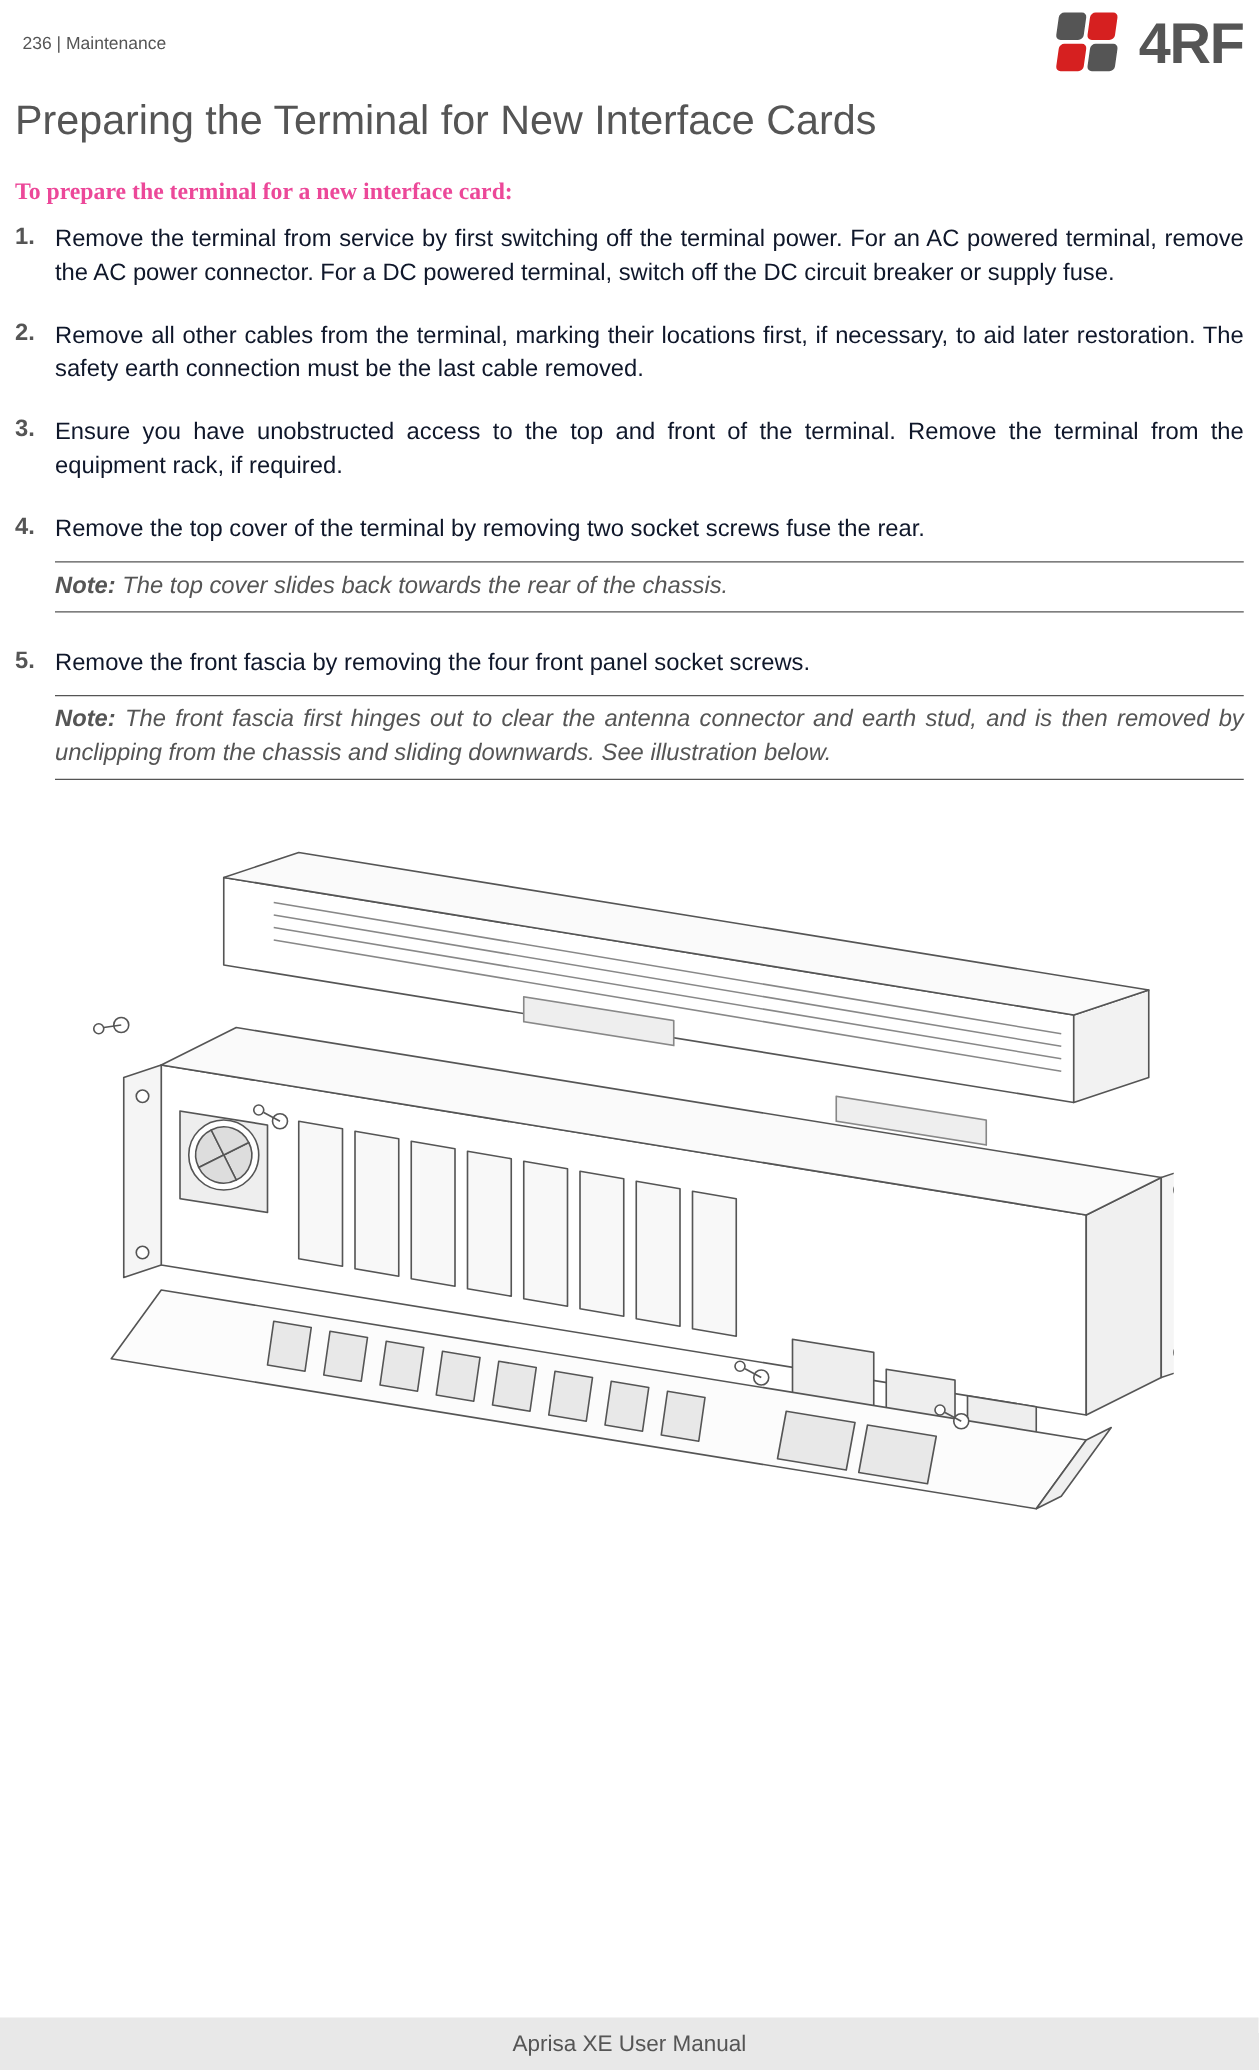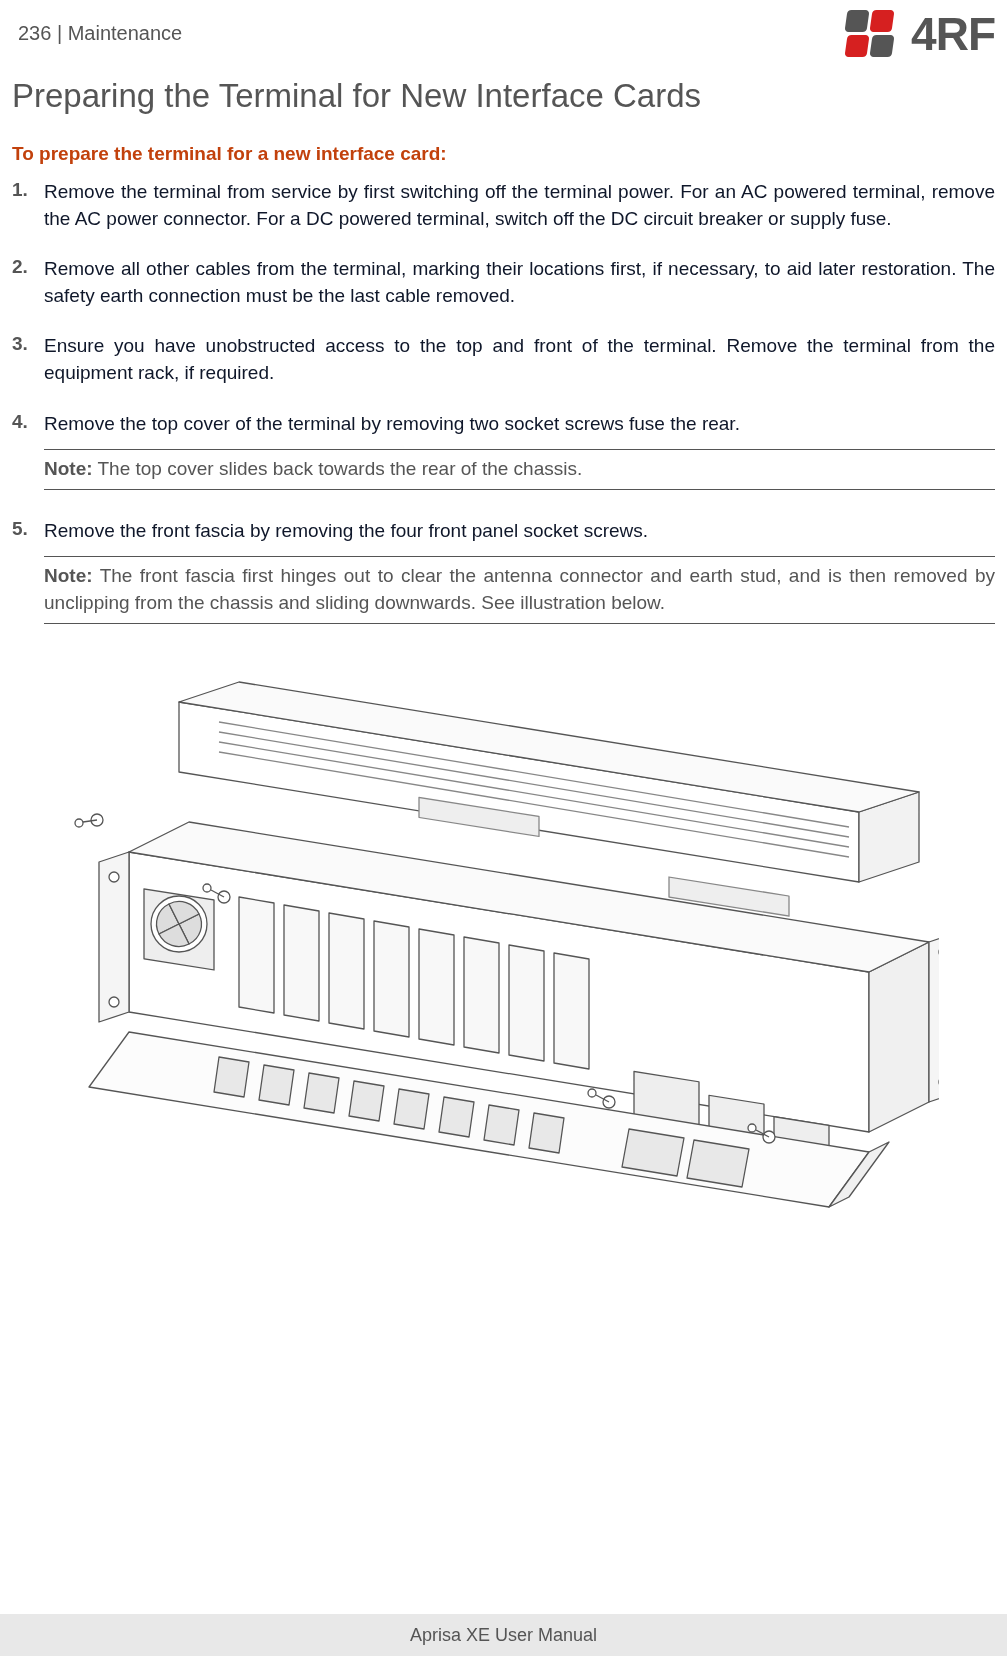--- a/index.html
+++ b/index.html
@@ -15,21 +15,21 @@
       color: #555555;
       position: relative;
     }
     .header {
       display: flex;
       justify-content: space-between;
       align-items: center;
       padding: 10px 12px 0 18px;
     }
     .header-left {
-      font-size: 20px;
+      font-size: 14px;
       color: #555555;
     }
     .logo {
       display: flex;
       align-items: center;
       gap: 16px;
     }
     .logo-squares {
       display: grid;
       grid-template-columns: 22px 22px;
@@ -60,22 +60,23 @@
     }
     h1.page-title {
       font-size: 33px;
       font-weight: 400;
       color: #555555;
       margin-bottom: 28px;
     }
     .intro-bold {
       font-weight: 700;
       font-size: 19px;
-      color: #c2410c;
+      color: #ec4899;
       margin-bottom: 14px;
+      font-family: Liberation Serif, serif;
     }
     .step-row {
       display: flex;
       margin-bottom: 24px;
     }
     .step-num {
       font-weight: 700;
       font-size: 19px;
       color: #555555;
       width: 32px;
@@ -92,20 +93,21 @@
       margin-left: 32px;
       margin-top: -12px;
       margin-bottom: 28px;
       border-top: 1px solid #555555;
       border-bottom: 1px solid #555555;
       padding: 6px 0;
       font-size: 19px;
       color: #555555;
       text-align: justify;
       line-height: 1.4;
+      font-style: italic;
     }
     .note-box .bold {
       font-weight: 700;
     }
     .illustration {
       margin: 20px auto 0 auto;
       width: 870px;
       height: 570px;
       display: flex;
       justify-content: center;

